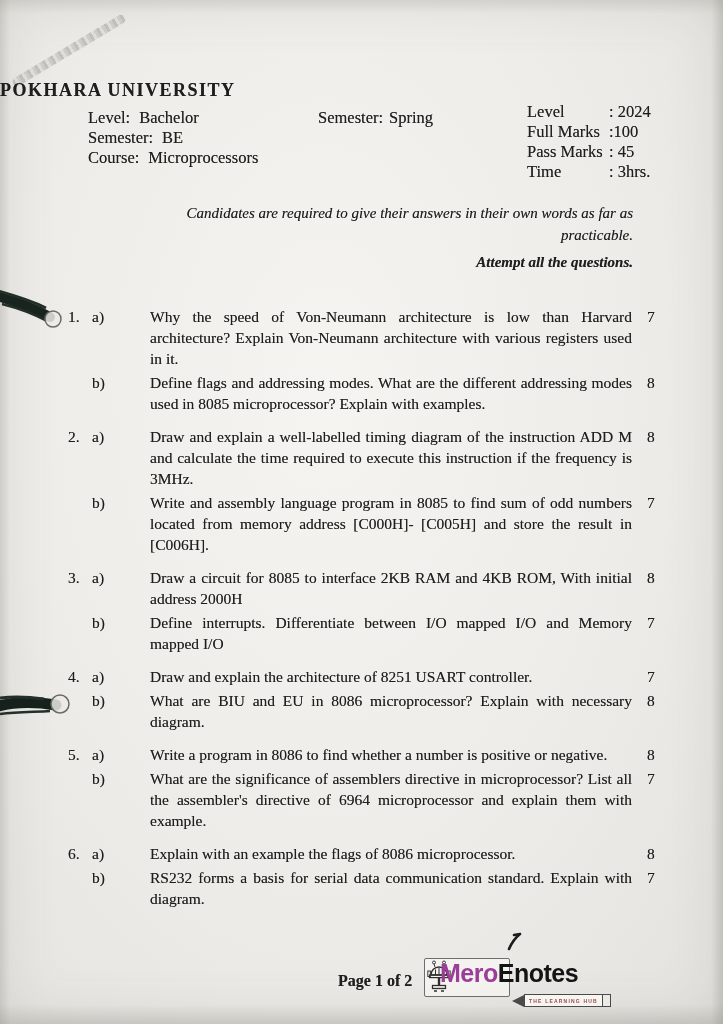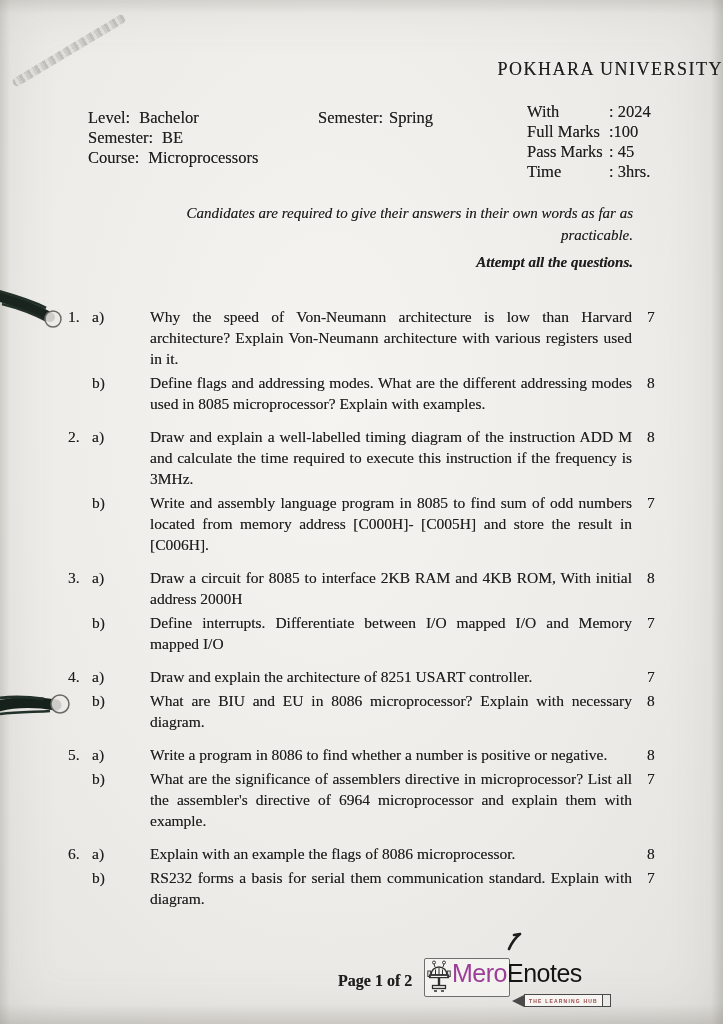--- a/index.html
+++ b/index.html
@@ -9,22 +9,22 @@
     background:
       linear-gradient(to left, rgba(140,138,130,0.30), rgba(140,138,130,0) 12px),
       linear-gradient(to top, rgba(140,138,130,0.26), rgba(140,138,130,0) 20px),
       linear-gradient(to right, rgba(140,138,130,0.22), rgba(140,138,130,0) 10px),
       linear-gradient(to bottom, rgba(140,138,130,0.18), rgba(140,138,130,0) 14px),
       radial-gradient(ellipse at 45% 38%, #f5f4f1 0%, #edece8 55%, #e3e2de 100%);
     box-shadow: inset 0 0 55px rgba(110,108,100,0.16);
   }
   .ink{text-shadow:0 0 0.6px rgba(25,25,25,0.55);}
   
-  .title{position:absolute;top:59px;left:0;width:100%;text-align:right;
-    font-size:18px;font-weight:normal;letter-spacing:1.5px;}
+  .title{position:absolute;top:80px;left:0;width:100%;text-align:left;
+    font-size:18px;font-weight:bold;letter-spacing:1.5px;}
   .meta-left{position:absolute;top:108px;left:88px;line-height:20px;font-size:16.5px;}
   .meta-left .lbl{margin-right:9px;}
   .meta-center{position:absolute;top:108px;left:318px;font-size:16.5px;}
   .meta-center .lbl{margin-right:6px;}
   .meta-right{position:absolute;top:102px;left:527px;line-height:20px;font-size:16.5px;
     display:grid;grid-template-columns:82px auto;}
   
   .instructions{position:absolute;top:202px;left:128px;width:505px;
     font-style:italic;font-size:15px;line-height:22px;text-align:right;}
   .instructions p{margin:0 0 5px 0;}
@@ -36,21 +36,21 @@
   .qnum{padding-left:8px;}
   .qtext{text-align:justify;margin-left:28px;}
   .qmarks{padding-left:15px;}
   
   .page-label{position:absolute;top:946px;left:338px;font-size:16px;font-weight:600;margin-top:26px;}
   .logo{position:absolute;left:424px;top:950px;width:225px;height:60px;
     font-family:"Liberation Sans","DejaVu Sans",sans-serif;}
   .logo-box{position:absolute;left:0;top:8px;width:84px;height:37px;
     border:1.5px solid #6e6e6e;border-radius:2px;background:rgba(252,252,250,0.55);}
   .logo-robot{position:absolute;left:3px;top:10px;}
-  .logo-text{position:absolute;left:28px;top:9px;font-size:25px;font-weight:normal;
+  .logo-text{position:absolute;left:16px;top:9px;font-size:25px;font-weight:bold;
     letter-spacing:-0.5px;white-space:nowrap;}
   .logo-mero{color:#9c3d98;}
   .logo-enotes{color:#141414;}
   .pencil{position:absolute;left:88px;top:44px;display:flex;align-items:center;height:13px;}
   .pencil-tip{width:0;height:0;border-top:6px solid transparent;border-bottom:6px solid transparent;
     border-right:12px solid #4a4a4a;}
   .pencil-body{height:11px;border:1px solid #4a4a4a;background:#f6f5f2;display:flex;
     align-items:center;padding:0 4px;}
   .pencil-tag{font-size:5px;letter-spacing:1.2px;font-weight:bold;color:#9a4a48;white-space:nowrap;}
   .pencil-end{width:7px;height:11px;border:1px solid #4a4a4a;border-left:none;background:#eceae6;}
@@ -89,21 +89,21 @@
     <div><span class="lbl">Level:</span><span>Bachelor</span></div>
     <div><span class="lbl">Semester:</span><span>BE</span></div>
     <div><span class="lbl">Course:</span><span>Microprocessors</span></div>
   </div>
 
   <div class="meta-center ink">
     <span class="lbl">Semester:</span><span>Spring</span>
   </div>
 
   <div class="meta-right ink">
-    <span>With</span>
+    <span>Level</span>
       <span>: 2024</span>
     <span>Full Marks</span>
       <span>:100</span>
     <span>Pass Marks</span>
       <span>: 45</span>
     <span>Time</span>
       <span>: 3hrs.</span>
   </div>
 
   <div class="instructions ink">
@@ -191,21 +191,21 @@
     <div class="question">
       <div class="qpart">
         <div class="qnum">6.</div>
         <div class="qletter">a)</div>
         <div class="qtext">Explain with an example the flags of 8086 microprocessor.</div>
         <div class="qmarks">8</div>
       </div>
       <div class="qpart">
         <div class="qnum"></div>
         <div class="qletter">b)</div>
-        <div class="qtext">RS232 forms a basis for serial them communication standard. Explain with diagram.</div>
+        <div class="qtext">RS232 forms a basis for serial data communication standard. Explain with diagram.</div>
         <div class="qmarks">7</div>
       </div>
     </div>
 
   </div>
 
   <div class="page-label ink">Page 1 of 2</div>
 
   <div class="logo">
     <div class="logo-box"></div>

